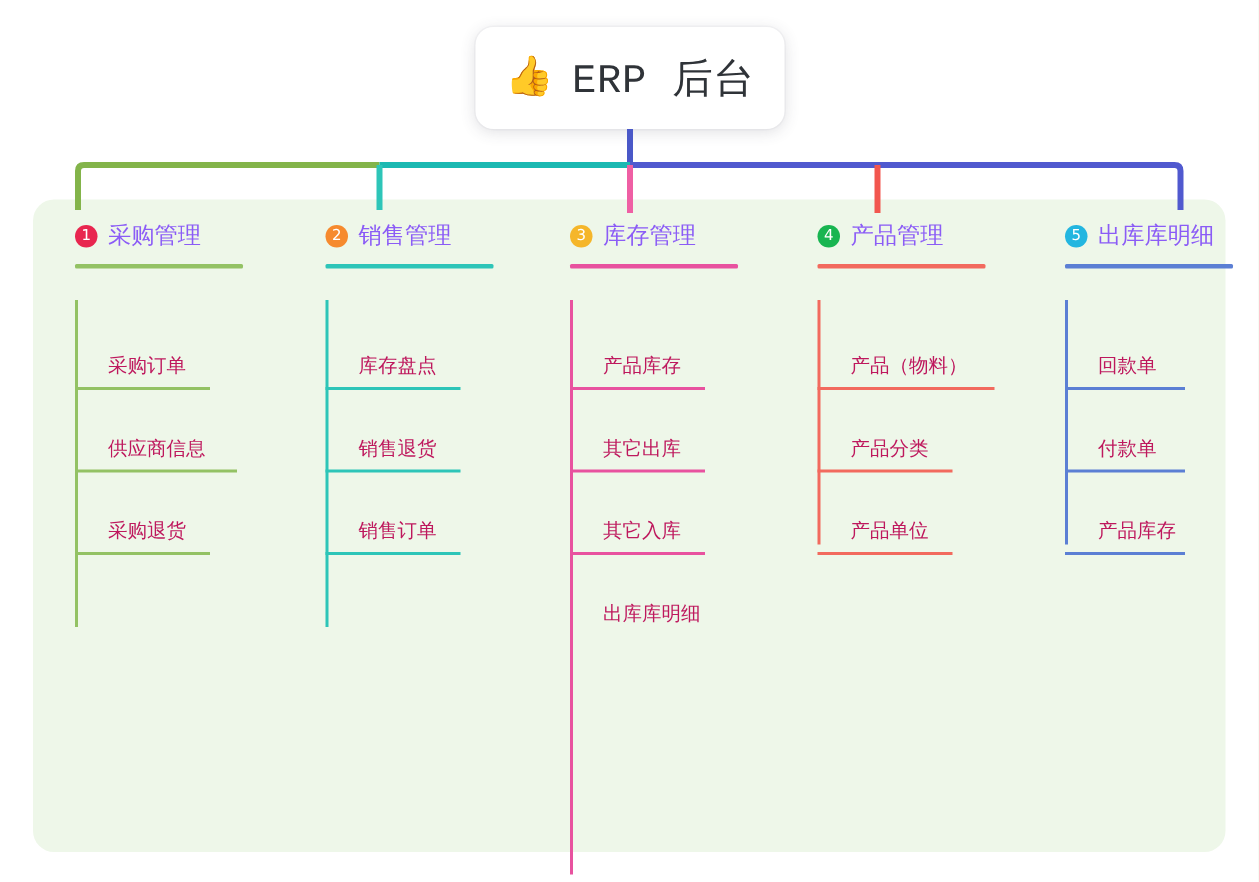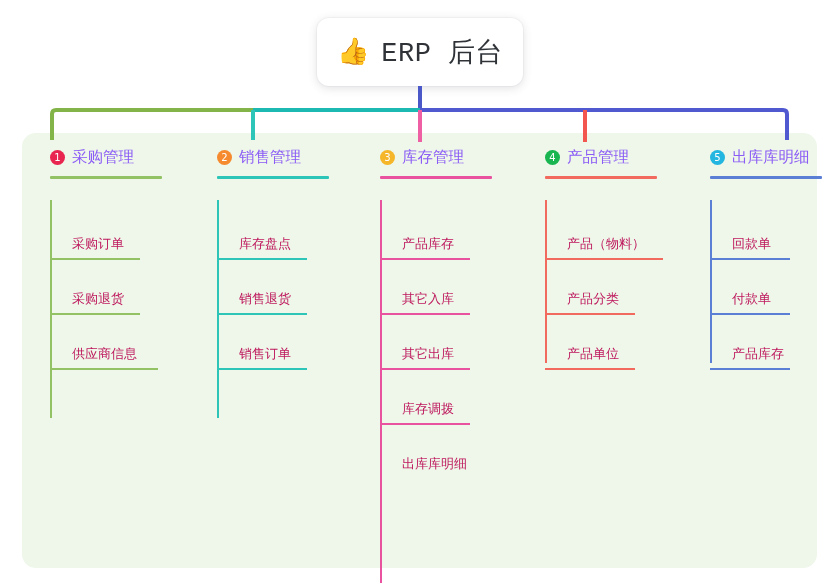--- a/index.html
+++ b/index.html
@@ -140,26 +140,26 @@
           <span class="head-label">采购管理</span>
           <span class="head-rule" style="width: 112px; background: rgb(147, 194, 100);"></span>
         </div>
         <div class="col-body">
           <span class="col-spine" style="background: rgb(147, 194, 100); height: 218px;"></span>
           <div class="leaf">
             <span class="leaf-label">采购订单</span>
             <span class="leaf-rule" style="width: 90px; background: rgb(147, 194, 100);"></span>
           </div>
           <div class="leaf">
+            <span class="leaf-label">供应商信息</span>
+            <span class="leaf-rule" style="width: 108px; background: rgb(147, 194, 100);"></span>
+          </div>
+          <div class="leaf">
             <span class="leaf-label">采购退货</span>
             <span class="leaf-rule" style="width: 90px; background: rgb(147, 194, 100);"></span>
-          </div>
-          <div class="leaf">
-            <span class="leaf-label">供应商信息</span>
-            <span class="leaf-rule" style="width: 108px; background: rgb(147, 194, 100);"></span>
           </div>
         </div>
       </div>
       <div class="col" style="left: 203px; width: 160px;">
         <div class="col-head">
           <span class="badge" style="background: rgb(246, 138, 46);">2</span>
           <span class="head-label">销售管理</span>
           <span class="head-rule" style="width: 112px; background: rgb(45, 197, 184);"></span>
         </div>
         <div class="col-body">
@@ -184,29 +184,25 @@
           <span class="head-label">库存管理</span>
           <span class="head-rule" style="width: 112px; background: rgb(232, 82, 159);"></span>
         </div>
         <div class="col-body">
           <span class="col-spine" style="background: rgb(232, 82, 159); height: 383px;"></span>
           <div class="leaf">
             <span class="leaf-label">产品库存</span>
             <span class="leaf-rule" style="width: 90px; background: rgb(232, 82, 159);"></span>
           </div>
           <div class="leaf">
-            <span class="leaf-label">其它入库</span>
-            <span class="leaf-rule" style="width: 90px; background: rgb(232, 82, 159);"></span>
-          </div>
-          <div class="leaf">
             <span class="leaf-label">其它出库</span>
             <span class="leaf-rule" style="width: 90px; background: rgb(232, 82, 159);"></span>
           </div>
           <div class="leaf">
-            <span class="leaf-label">库存调拨</span>
+            <span class="leaf-label">其它入库</span>
             <span class="leaf-rule" style="width: 90px; background: rgb(232, 82, 159);"></span>
           </div>
           <div class="leaf">
             <span class="leaf-label">出库库明细</span>
           </div>
         </div>
       </div>
       <div class="col" style="left: 531px; width: 170px;">
         <div class="col-head">
           <span class="badge" style="background: rgb(24, 181, 81);">4</span>

